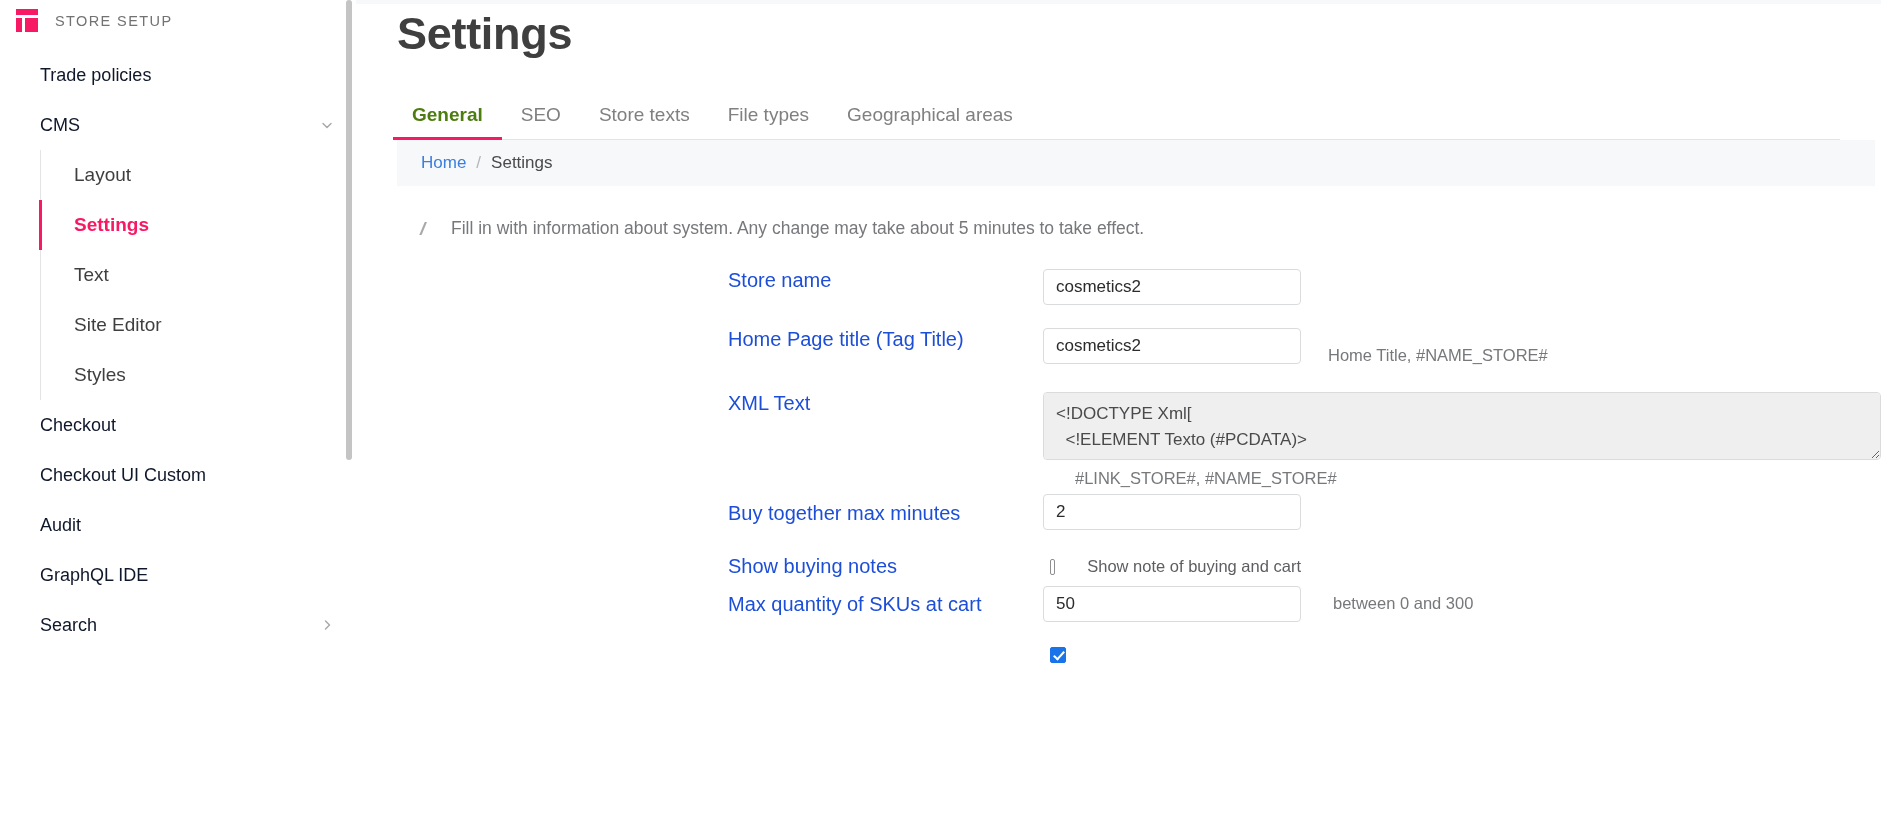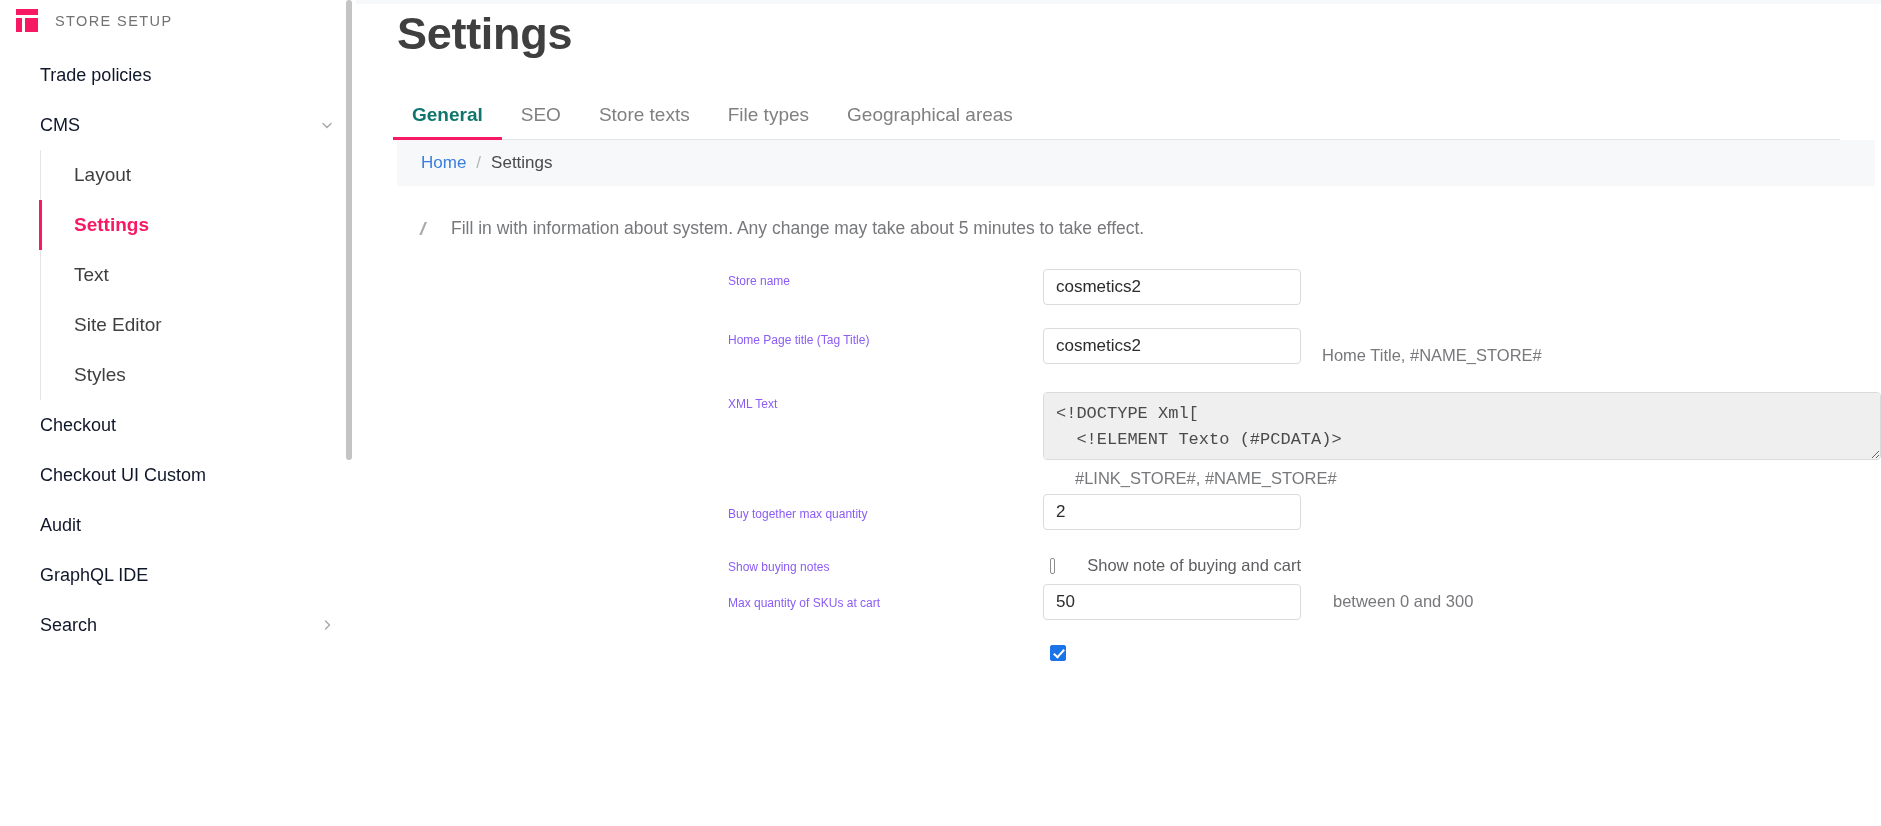--- a/index.html
+++ b/index.html
@@ -143,21 +143,21 @@
   .tab {
     font-size: 19px;
     color: #808080;
     padding: 0 19px 13px 19px;
     cursor: pointer;
     position: relative;
     white-space: nowrap;
   }
   .tab:first-child { margin-left: -4px; }
   .tab.active {
-    color: #0f766e;
+    color: #4d7c0f;
     font-weight: 700;
   }
   .tab.active::after {
     content: "";
     position: absolute;
     left: 0; right: 0; bottom: -1px;
     height: 3px;
     background: #f71963;
   }
 
@@ -203,21 +203,21 @@
     position: relative;
   }
   .f-label {
     width: 315px;
     min-width: 315px;
     padding-left: 372px;
     font-size: 18px;
     color: #3f3f40;
     box-sizing: content-box;
   }
-  .lbl { font-size: 12px; color: #8b5cf6; }
+  .lbl { font-size: 20px; color: #1d4ed8; }
 
   .inp {
     width: 258px;
     height: 36px;
     border: 1px solid #dadbdd;
     border-radius: 4px;
     background: #ffffff;
     font-size: 17px;
     color: #2b2b2c;
     padding: 0 12px;
@@ -231,21 +231,21 @@
   }
   .ta {
     width: 870px;
     height: 68px;
     border: 1px solid #dadbdd;
     border-radius: 4px;
     background: #efefef;
     font-size: 17px;
     color: #4a4a4c;
     padding: 8px 12px;
-    font-family: Liberation Mono, monospace;
+    font-family: Liberation Sans, sans-serif;
     resize: vertical;
     line-height: 26px;
     outline: none;
   }
   .cb {
     -webkit-appearance: none;
     appearance: none;
     width: 16px; height: 16px;
     border: 1px solid #8e8e90;
     border-radius: 2px;
@@ -383,36 +383,36 @@
     <div class="form">
 
       <div class="form-row" style="margin-top:24px;">
         <div class="f-label"><span class="lbl">Store name</span></div>
         <input class="inp" type="text" value="cosmetics2" style="">
       </div>
 
       <div class="form-row" style="margin-top:23px;">
         <div class="f-label"><span class="lbl">Home Page title (Tag Title)</span></div>
         <input class="inp" type="text" value="cosmetics2" style="">
-        <span class="hint" style="margin-left:21px; margin-top:18px;">Home Title, #NAME_STORE#</span>
+        <span class="hint" style="margin-left:27px; margin-top:18px;">Home Title, #NAME_STORE#</span>
       </div>
 
       <div class="form-row" style="margin-top:27px;">
         <div class="f-label"><span class="lbl">XML Text</span></div>
         <textarea class="ta" style="">&lt;!DOCTYPE Xml[
   &lt;!ELEMENT Texto (#PCDATA)&gt;</textarea>
       </div>
 
       <div class="form-row" style="margin-top:9px;">
         <div class="f-label"></div>
         <span class="hint" style="margin-left:32px;">#LINK_STORE#, #NAME_STORE#</span>
       </div>
 
       <div class="form-row" style="margin-top:6px;">
-        <div class="f-label" style="padding-top:8px;"><span class="lbl">Buy together max quantity</span></div>
+        <div class="f-label" style="padding-top:8px;"><span class="lbl">Buy together max minutes</span></div>
         <input class="inp" type="text" value="2" style="">
       </div>
 
       <div class="form-row" style="margin-top:25px; align-items:center;">
         <div class="f-label"><span class="lbl">Show buying notes</span></div>
         <div style="width:258px; display:flex; align-items:center; padding-left:0px;">
           <input class="cb" type="checkbox" style="margin-left: 7px;">
           <span class="hint" style="margin-left:32px; color:#5d5e61;">Show note of buying and cart</span>
         </div>
       </div>

